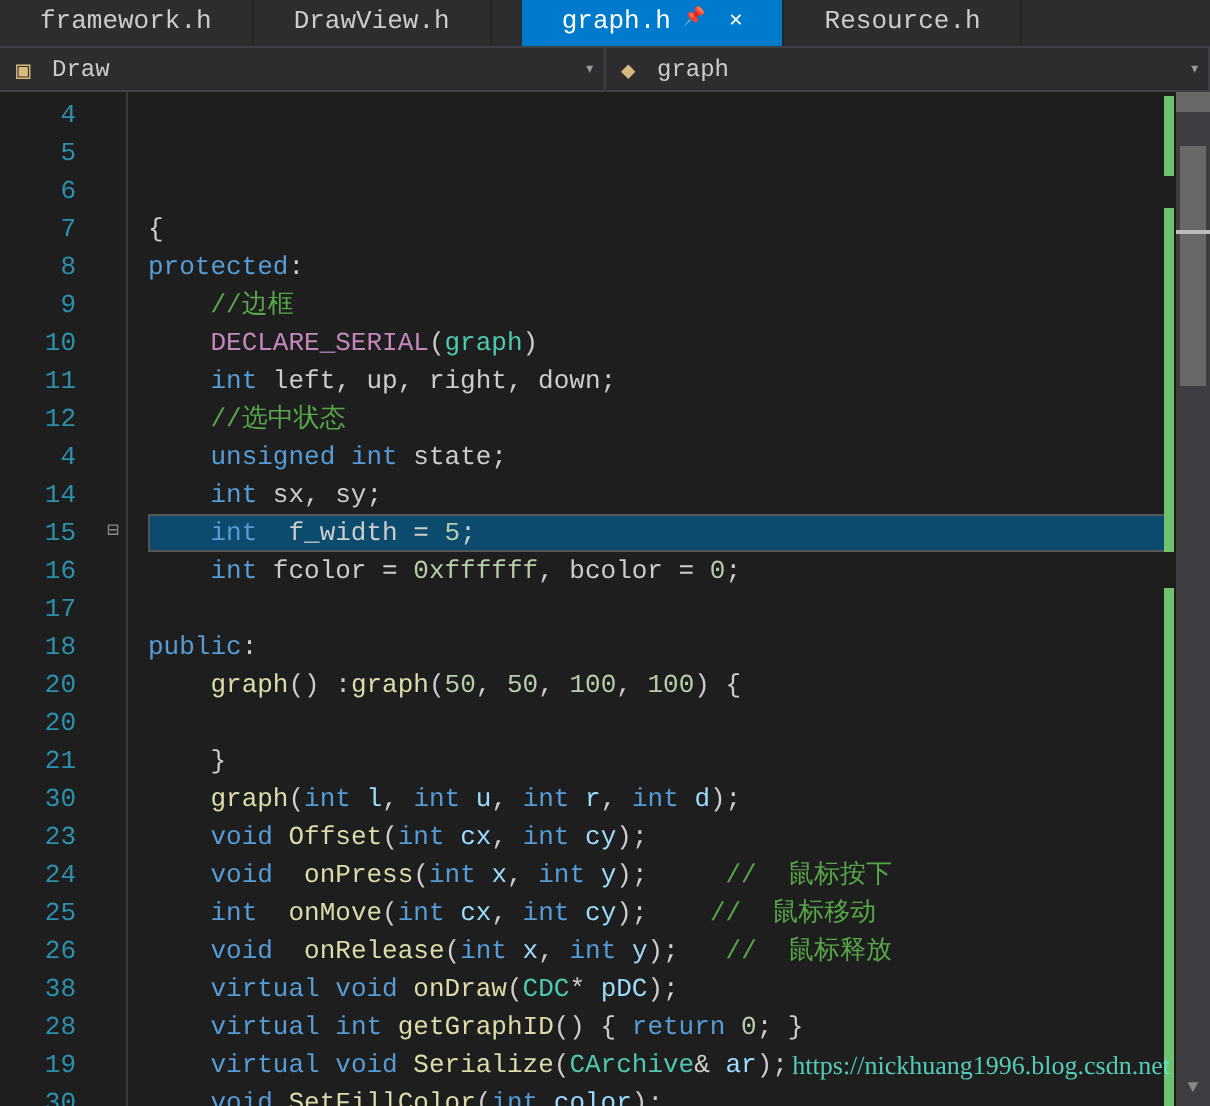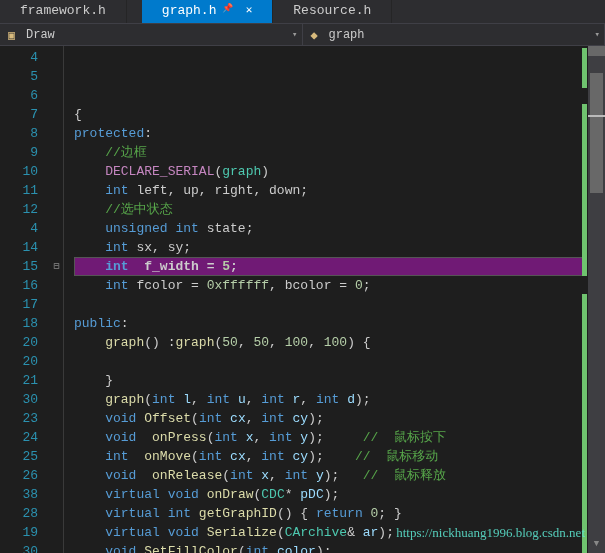--- a/index.html
+++ b/index.html
@@ -86,25 +86,24 @@
 .code {
   flex: 1;
   padding: 2px 0 0 10px;
   line-height: 19px;
   font-size: 13px;
   white-space: pre;
   position: relative;
 }
 .code .row { height: 19px; }
 .code .row.hl {
-  background: #701a75;
+  background: #0c4a6e;
   outline: 1px solid #555;
   outline-offset: -1px;
   margin-right: 20px;
-  font-weight: bold;
 }
 .kw { color: #569cd6; }
 .cls { color: #4ec9b0; }
 .fn { color: #dcdcaa; }
 .cm { color: #57a64a; }
 .num { color: #b5cea8; }
 .pp { color: #c586c0; }
 .id { color: #dcdcaa; }
 .par { color: #9cdcfe; }
 .plain { color: #ccc; }
@@ -147,20 +146,23 @@
   background: #686868;
   z-index: 5;
 }
 </style>
 </head>
 <body>
 
 <div class="tabs" id="tabs-container">
     <div class="tab">
       <span>framework.h</span>
+    </div>
+    <div class="tab">
+      <span>DrawView.h</span>
     </div>
     <div class="tab active">
       <span>graph.h</span>
       <span class="pin-icon" style="font-size: 9px;">📌</span>
       <span class="tab-close">✕</span>
     </div>
     <div class="tab">
       <span>Resource.h</span>
     </div>
   </div>

